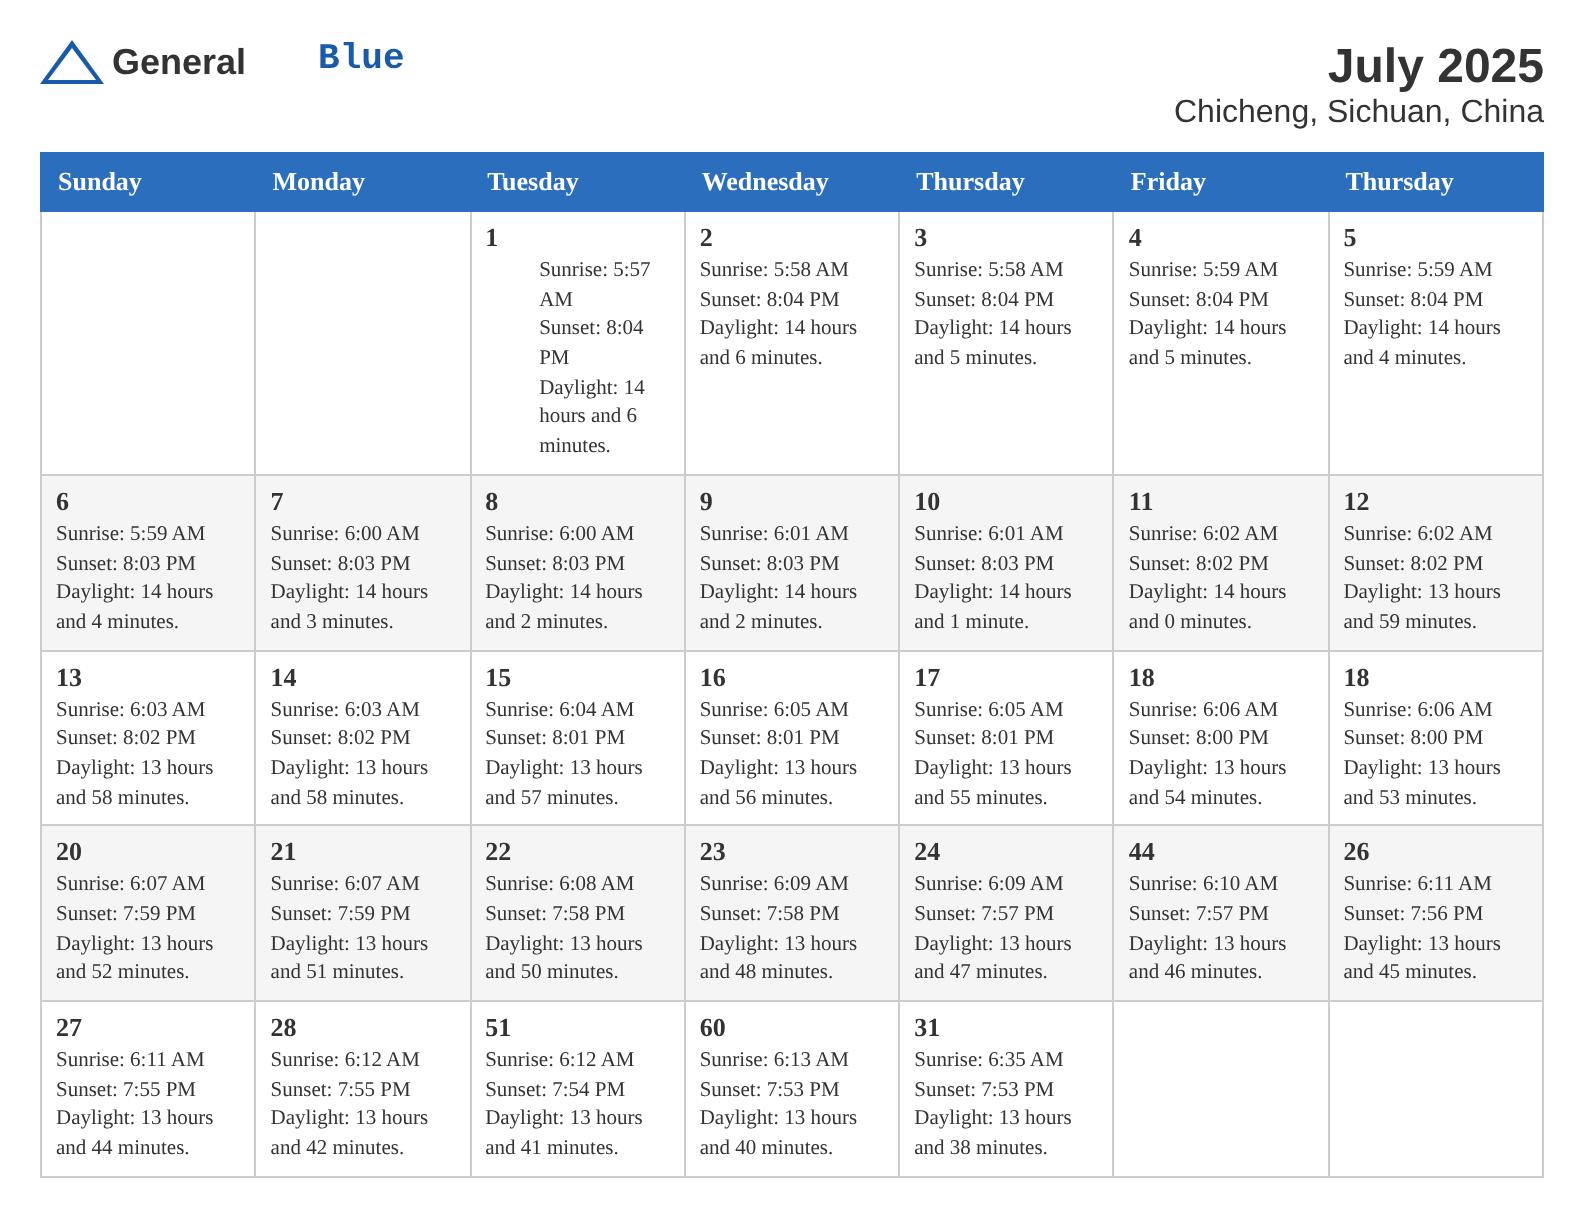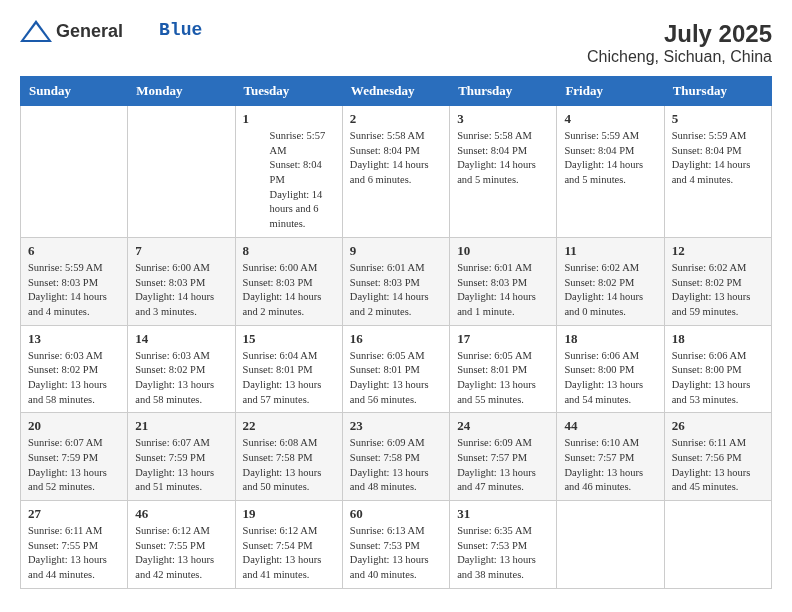--- a/index.html
+++ b/index.html
@@ -281,27 +281,27 @@
         </td>
       </tr>
       <tr>
         <td>
           <div class="day-number">27</div>
           <div class="day-info" style="white-space: pre-line;">Sunrise: 6:11 AM
 Sunset: 7:55 PM
 Daylight: 13 hours and 44 minutes.</div>
         </td>
         <td>
-          <div class="day-number">46</div>
+          <div class="day-number">28</div>
           <div class="day-info" style="white-space: pre-line;">Sunrise: 6:12 AM
 Sunset: 7:55 PM
 Daylight: 13 hours and 42 minutes.</div>
         </td>
         <td>
-          <div class="day-number">19</div>
+          <div class="day-number">51</div>
           <div class="day-info" style="white-space: pre-line;">Sunrise: 6:12 AM
 Sunset: 7:54 PM
 Daylight: 13 hours and 41 minutes.</div>
         </td>
         <td>
           <div class="day-number">60</div>
           <div class="day-info" style="white-space: pre-line;">Sunrise: 6:13 AM
 Sunset: 7:53 PM
 Daylight: 13 hours and 40 minutes.</div>
         </td>

